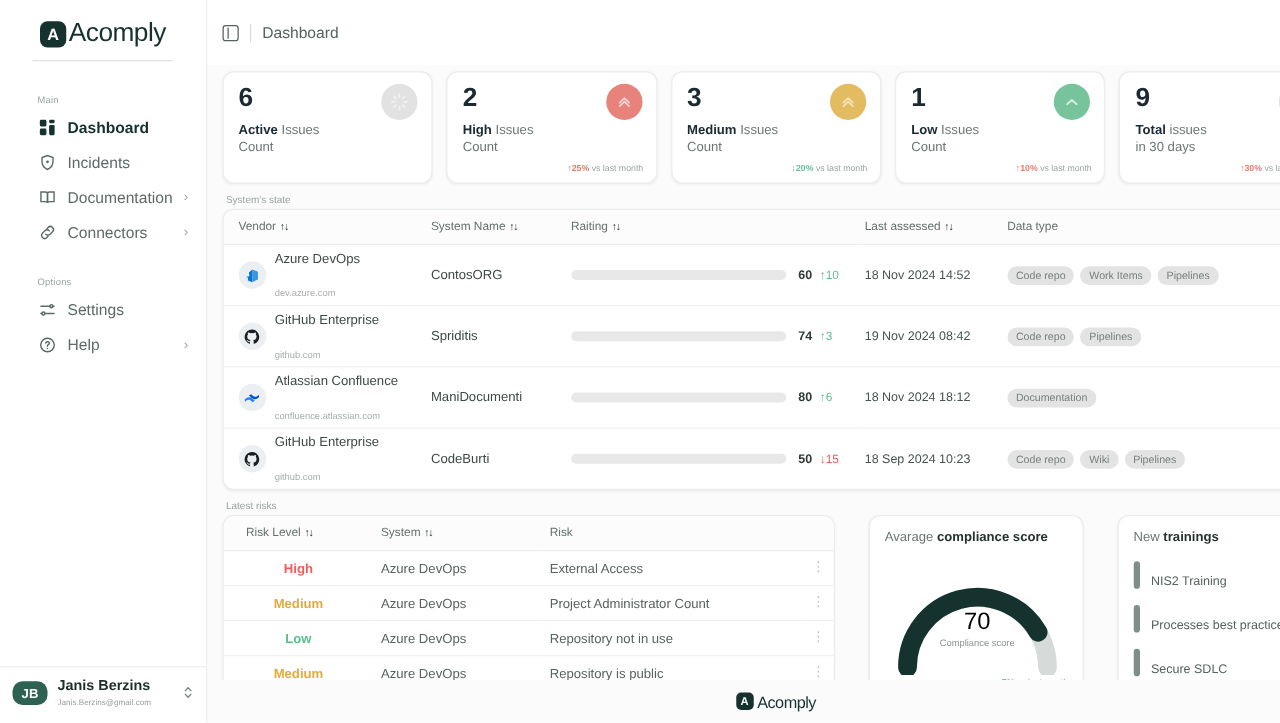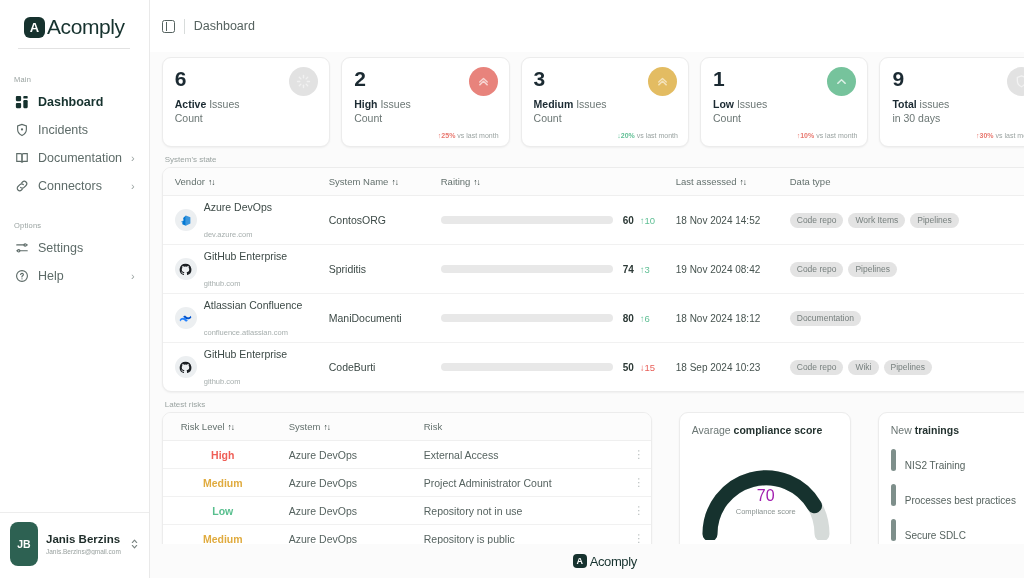--- a/index.html
+++ b/index.html
@@ -23,38 +23,38 @@
     color: #fff; font-size: 13px; font-weight: 700; display: flex;
     align-items: center; justify-content: center; line-height: 1;
   }
   .brand-name { font-size: 21px; color: #16322e; letter-spacing: -0.4px; }
   .brand-divider { width: 112px; height: 1px; background: #e2e2e2; margin: 6px auto 0 auto; }
 
   .nav-section-label {
     font-size: 7.5px; color: #9aa3a1; margin: 0 0 4px 14px; letter-spacing: .2px;
   }
   .nav { margin-top: 26px; }
-  .nav-group { margin-bottom: 2px; }
+  .nav-group { margin-bottom: 2px; margin-left: 16px; }
   .nav-item {
     display: flex; align-items: center; gap: 9px;
     height: 27px; margin: 1px 8px; padding: 0 6px; border-radius: 6px;
     font-size: 12.5px; color: #5d6b68; cursor: pointer; position: relative;
   }
   .nav-item.active { color: #16322e; font-weight: 600; }
   .nav-item .chev { margin-left: auto; color: #9aa3a1; font-size: 11px; }
   .nav-icon { width: 15px; height: 15px; display: inline-flex; align-items: center; justify-content: center; flex: none; }
   .nav-icon svg { display: block; }
   .options-label { margin-top: 22px; }
 
   .profile {
     margin-top: auto; border-top: 1px solid #ededed;
     display: flex; align-items: center; gap: 8px; padding: 9px 10px 12px 10px;
   }
   .avatar {
-    width: 28px; height: 44px; border-radius: 8px; background: #2d6152; color: #fff;
+    width: 28px; height: 19px; border-radius: 8px; background: #2d6152; color: #fff;
     font-size: 10.5px; font-weight: 700; display: flex; align-items: center; justify-content: center; flex: none;
   }
   .profile-txt { display: flex; flex-direction: column; line-height: 1.15; overflow: hidden; }
   .profile-name { font-size: 11.5px; color: #1f2d2a; font-weight: 600; }
   .profile-mail { font-size: 6.5px; color: #98a09e; margin-top: 2px; }
   .profile-caret { margin-left: auto; color: #7b8583; font-size: 10px; line-height: .7; text-align: center; }
 
   
   .main { flex: 1; height: 578px; background: #fbfbfb; display: flex; flex-direction: column; position: relative; }
   .topbar { height: 52px; display: flex; align-items: center; gap: 9px; padding-left: 12px; background: #fff; }
@@ -131,21 +131,21 @@
   .risk-low { color: #58bf8e; font-weight: 600; }
   .risks-table tbody td { padding: 7.5px 6px; font-size: 10.5px; color: #5a6leading; }
   .risks-table tbody td { color: #566360; }
 
   .widget { background: #fff; border: 1px solid #ececec; border-radius: 9px; box-shadow: 0 1px 2px rgba(0,0,0,.05); padding: 11px 12px; position: relative; }
   .widget-title { font-size: 10.5px; color: #6b7674; }
   .widget-title b { color: #243330; font-weight: 700; }
   .gauge-widget { width: 172px; height: 148px; }
   .gauge-box { position: relative; width: 148px; height: 88px; margin: 12px auto 0 auto; }
   .gauge-center { position: absolute; left: 0; right: 0; top: 40px; text-align: center; }
-  .gauge-num { font-size: 16px; color: #a21caf; line-height: 1; }
+  .gauge-num { font-size: 19px; color: #000000; line-height: 1; }
   .gauge-cap { font-size: 7.5px; color: #8a9391; margin-top: 3px; }
   .gauge-delta { position: absolute; right: 11px; bottom: 9px; font-size: 7px; color: #9aa3a1; }
   .gauge-delta .up { color: #5fbf94; font-weight: 700; }
 
   .trainings { width: 170px; height: 148px; }
   .training-item { display: flex; align-items: flex-end; gap: 9px; margin-top: 13px; }
   .training-bar { width: 5px; height: 22px; border-radius: 3px; background: #7e8f8b; flex: none; }
   .training-label { font-size: 10px; color: #56635f; }
 
   

